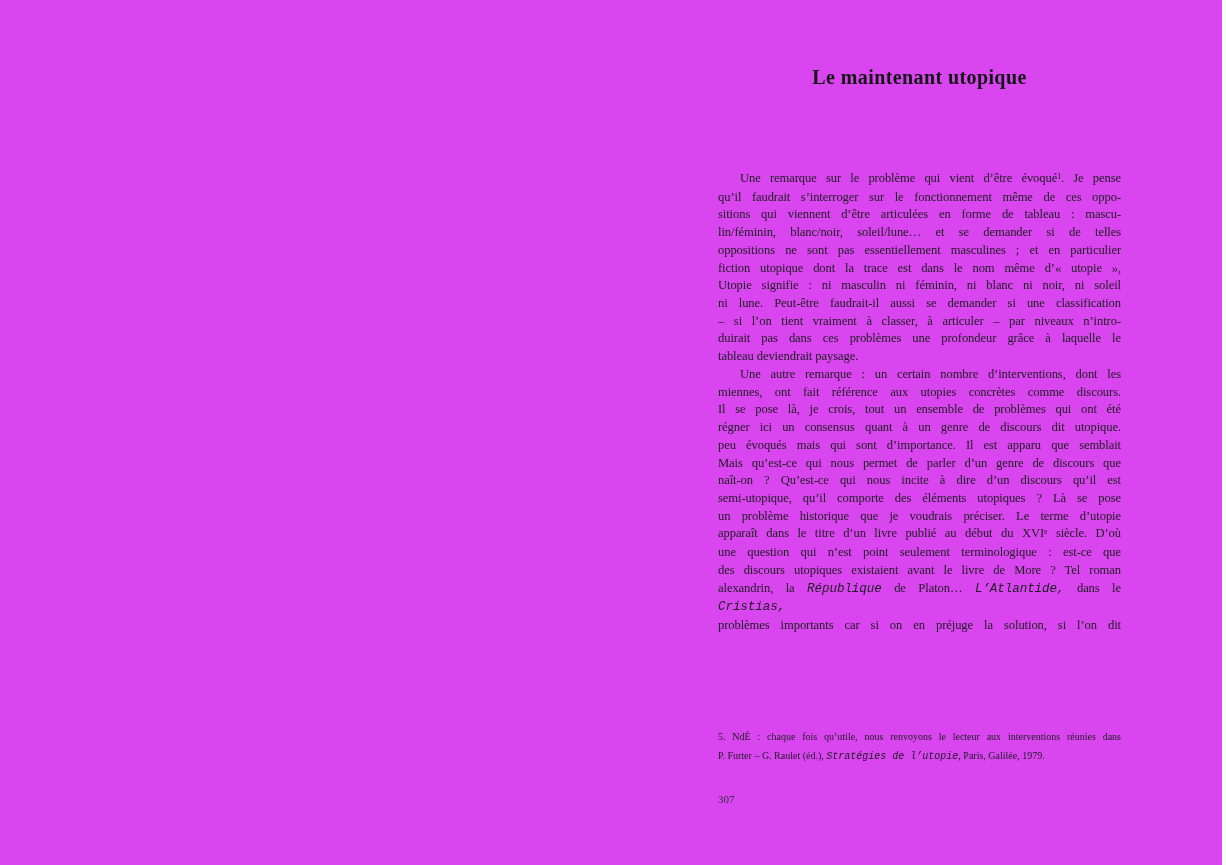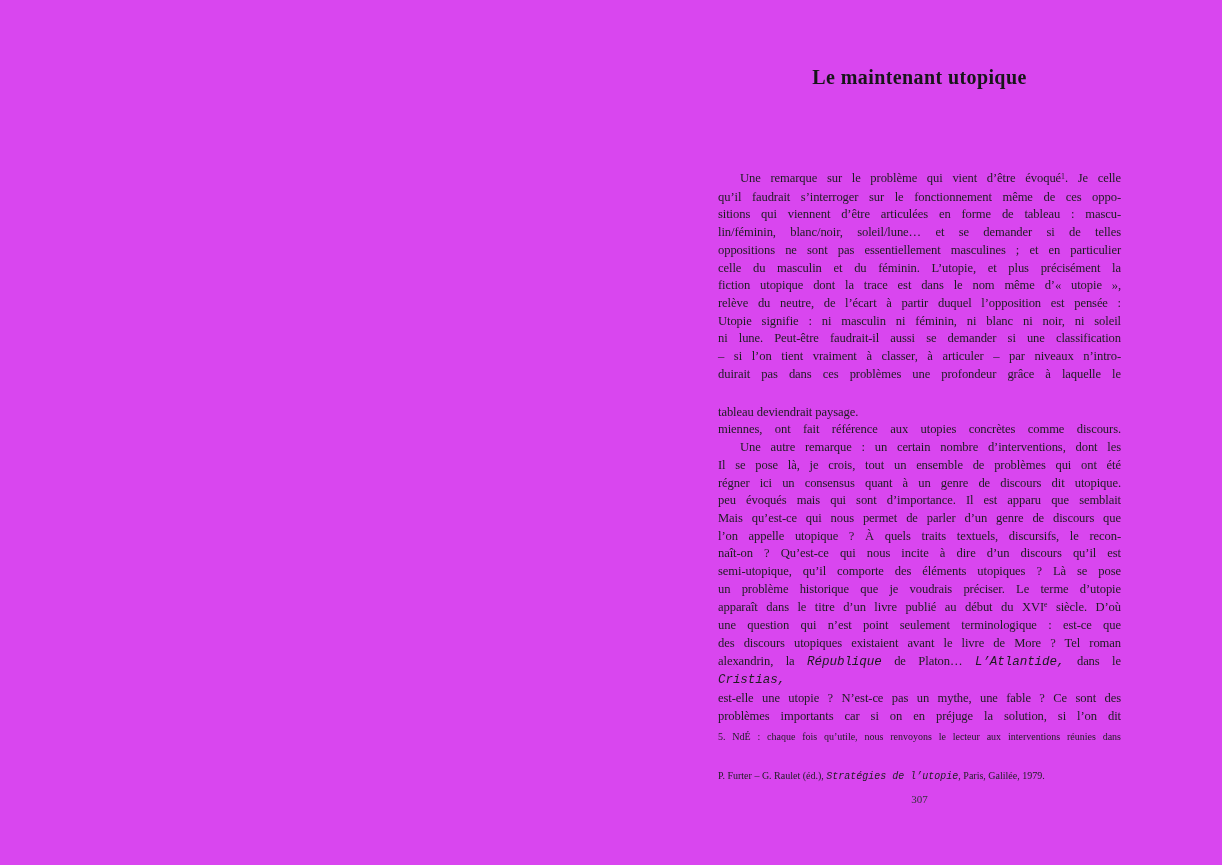--- a/index.html
+++ b/index.html
@@ -37,21 +37,20 @@
     line-height: 17.72px;
     letter-spacing: -0.1px;
   }
   .line {
     text-align: justify;
     text-align-last: justify;
     white-space: normal;
   }
   .line-end {
     text-align-last: left;
-    margin-top: 20px;
   }
   .line-indent {
     text-indent: 22px;
   }
   .it {
     font-style: italic;
     font-family: Liberation Mono, monospace;
   }
   .sup {
     font-size: 62%;
@@ -65,60 +64,56 @@
     width: 403px;
     font-size: 10px;
     line-height: 19px;
     letter-spacing: 0;
   }
   .page-number {
     position: absolute;
     left: 718px;
     top: 793px;
     width: 403px;
-    text-align: center;
+    text-align: left;
     font-size: 11px;
     color: #33333a;
   }
 </style>
 </head>
 <body>
 
 <div class="sheet">
   <h1 class="title">Le maintenant utopique</h1>
 
   <div class="body-text">
-      <div class="line line-indent"><span>Une remarque sur le problème qui vient d’être évoqué</span><span class="sup">1</span><span>. Je celle</span></div>
+      <div class="line line-indent"><span>Une remarque sur le problème qui vient d’être évoqué</span><span class="sup">1</span><span>. Je pense</span></div>
       <div class="line"><span>qu’il faudrait s’interroger sur le fonctionnement même de ces oppo-</span></div>
       <div class="line"><span>sitions qui viennent d’être articulées en forme de tableau : mascu-</span></div>
       <div class="line"><span>lin/féminin, blanc/noir, soleil/lune… et se demander si de telles</span></div>
       <div class="line"><span>oppositions ne sont pas essentiellement masculines ; et en particulier</span></div>
-      <div class="line"><span>celle du masculin et du féminin. L’utopie, et plus précisément la</span></div>
       <div class="line"><span>fiction utopique dont la trace est dans le nom même d’« utopie »,</span></div>
-      <div class="line"><span>relève du neutre, de l’écart à partir duquel l’opposition est pensée :</span></div>
       <div class="line"><span>Utopie signifie : ni masculin ni féminin, ni blanc ni noir, ni soleil</span></div>
       <div class="line"><span>ni lune. Peut-être faudrait-il aussi se demander si une classification</span></div>
       <div class="line"><span>– si l’on tient vraiment à classer, à articuler – par niveaux n’intro-</span></div>
       <div class="line"><span>duirait pas dans ces problèmes une profondeur grâce à laquelle le</span></div>
       <div class="line line-end"><span>tableau deviendrait paysage.</span></div>
+      <div class="line line-indent"><span>Une autre remarque : un certain nombre d’interventions, dont les</span></div>
       <div class="line"><span>miennes, ont fait référence aux utopies concrètes comme discours.</span></div>
-      <div class="line line-indent"><span>Une autre remarque : un certain nombre d’interventions, dont les</span></div>
       <div class="line"><span>Il se pose là, je crois, tout un ensemble de problèmes qui ont été</span></div>
       <div class="line"><span>régner ici un consensus quant à un genre de discours dit utopique.</span></div>
       <div class="line"><span>peu évoqués mais qui sont d’importance. Il est apparu que semblait</span></div>
       <div class="line"><span>Mais qu’est-ce qui nous permet de parler d’un genre de discours que</span></div>
-      <div class="line"><span>l’on appelle utopique ? À quels traits textuels, discursifs, le recon-</span></div>
       <div class="line"><span>naît-on ? Qu’est-ce qui nous incite à dire d’un discours qu’il est</span></div>
       <div class="line"><span>semi-utopique, qu’il comporte des éléments utopiques ? Là se pose</span></div>
       <div class="line"><span>un problème historique que je voudrais préciser. Le terme d’utopie</span></div>
       <div class="line"><span>apparaît dans le titre d’un livre publié au début du XVI</span><span class="sup">e</span><span> siècle. D’où</span></div>
       <div class="line"><span>une question qui n’est point seulement terminologique : est-ce que</span></div>
       <div class="line"><span>des discours utopiques existaient avant le livre de More ? Tel roman</span></div>
       <div class="line"><span>alexandrin, la </span><span class="it">République</span><span> de Platon… </span><span class="it">L’Atlantide,</span><span> dans le </span><span class="it">Cristias,</span></div>
-      <div class="line"><span>est-elle une utopie ? N’est-ce pas un mythe, une fable ? Ce sont des</span></div>
       <div class="line"><span>problèmes importants car si on en préjuge la solution, si l’on dit</span></div>
     </div>
 
   <div class="footnote">
       <div class="line"><span>5. NdÉ : chaque fois qu’utile, nous renvoyons le lecteur aux interventions réunies dans</span></div>
       <div class="line line-end"><span>P. Furter – G. Raulet (éd.), </span><span class="it">Stratégies de l’utopie</span><span>, Paris, Galilée, 1979.</span></div>
     </div>
 
   <div class="page-number">307</div>
 </div>

